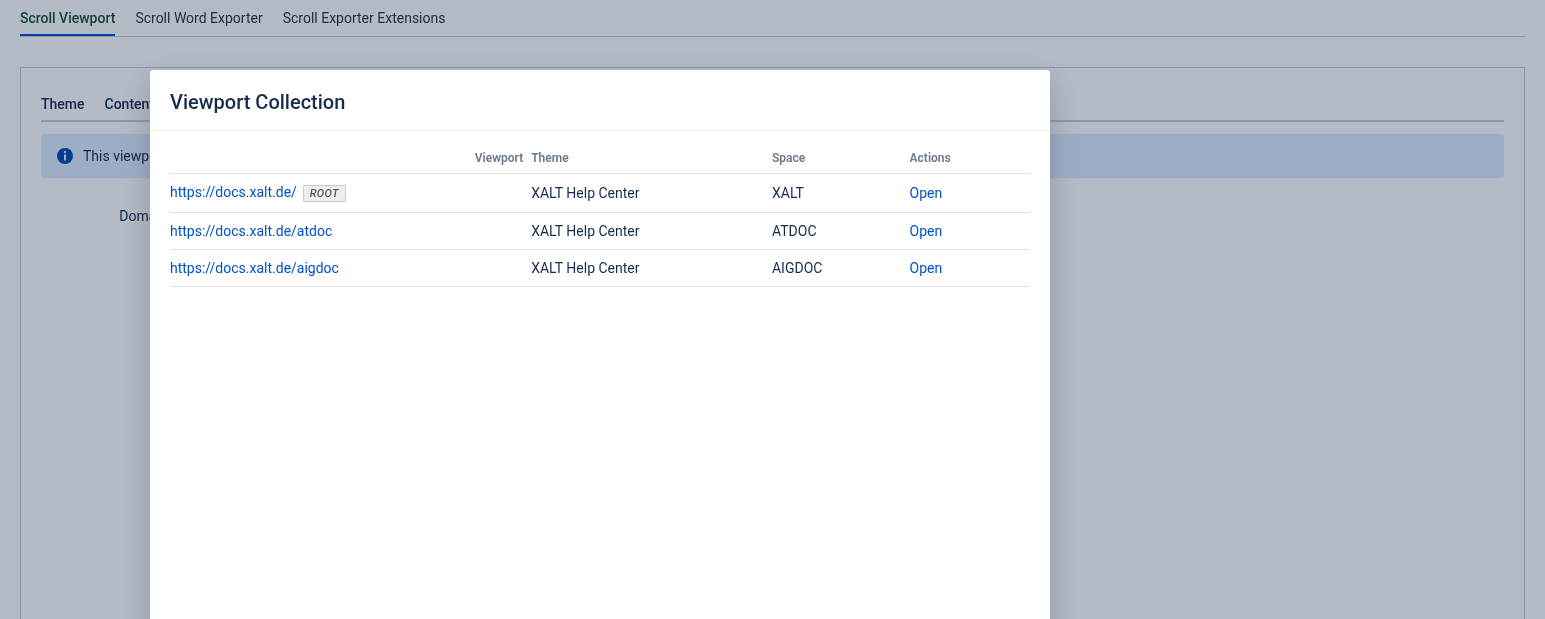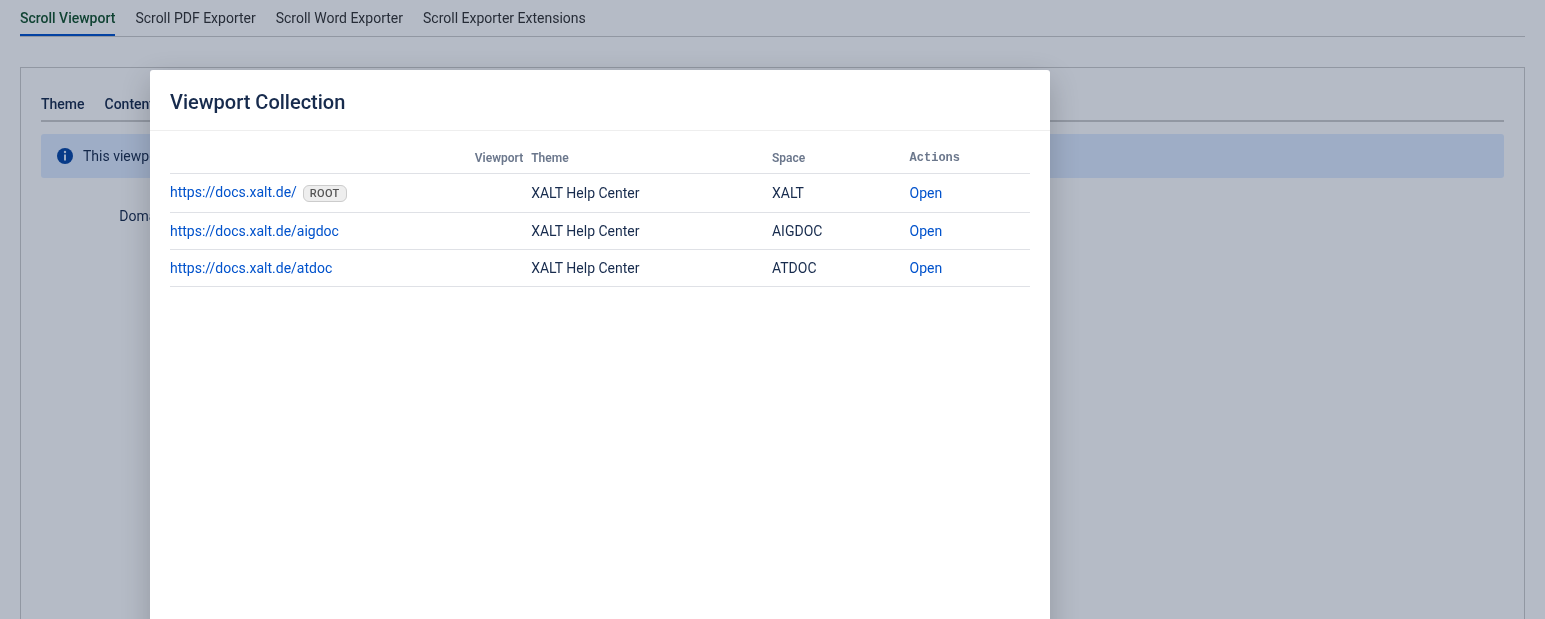--- a/index.html
+++ b/index.html
@@ -151,28 +151,29 @@
 }
 td a {
   color: #0052cc;
   text-decoration: none;
   text-align: center;
 }
 .root-badge {
   display: inline-block;
   background: #eee;
   border: 1px solid #ccc;
-  border-radius: 6px;
+  border-radius: 1px;
   padding: 1px 6px;
   font-size: 11px;
   color: #555;
   margin-left: 6px;
   vertical-align: middle;
   font-weight: 500;
   letter-spacing: 0.3px;
+  font-style: italic;
 }
 .action-link {
   color: #0052cc;
   cursor: pointer;
   text-decoration: none;
 }
 .modal-footer {
   border-top: 1px solid #eee;
   padding: 14px 20px;
   text-align: right;
@@ -181,29 +182,28 @@
   background: none;
   border: none;
   color: #0052cc;
   font-size: 14px;
   cursor: pointer;
   padding: 6px 10px;
 }
 .col-viewport { width: 42%; text-align: right; }
 .col-theme { width: 28%; }
 .col-space { width: 16%; }
-.col-actions { width: 14%; font-family: Liberation Mono, monospace; }
+.col-actions { width: 14%; }
 </style>
 </head>
 <body>
 
 <div class="page">
   <div class="top-tabs">
     <div class="top-tab active">Scroll Viewport</div>
-    <div class="top-tab inactive">Scroll PDF Exporter</div>
     <div class="top-tab inactive">Scroll Word Exporter</div>
     <div class="top-tab inactive">Scroll Exporter Extensions</div>
   </div>
 
   <div class="panel">
     <div class="inner-tabs">
       <div class="inner-tab">Theme</div>
       <div class="inner-tab">Content</div>
     </div>
 
@@ -248,27 +248,27 @@
         </tr>
       </thead>
       <tbody id="table-body">
       <tr>
             <td><a href="#">https://docs.xalt.de/</a><span class="root-badge">ROOT</span></td>
             <td>XALT Help Center</td>
             <td>XALT</td>
             <td><a href="#" class="action-link">Open</a></td>
           </tr>
           <tr>
+            <td><a href="#">https://docs.xalt.de/atdoc</a></td>
+            <td>XALT Help Center</td>
+            <td>ATDOC</td>
+            <td><a href="#" class="action-link">Open</a></td>
+          </tr>
+          <tr>
             <td><a href="#">https://docs.xalt.de/aigdoc</a></td>
             <td>XALT Help Center</td>
             <td>AIGDOC</td>
             <td><a href="#" class="action-link">Open</a></td>
           </tr>
-          <tr>
-            <td><a href="#">https://docs.xalt.de/atdoc</a></td>
-            <td>XALT Help Center</td>
-            <td>ATDOC</td>
-            <td><a href="#" class="action-link">Open</a></td>
-          </tr>
         </tbody>
     </table>
   </div>
 </div>
 
 </body></html>

